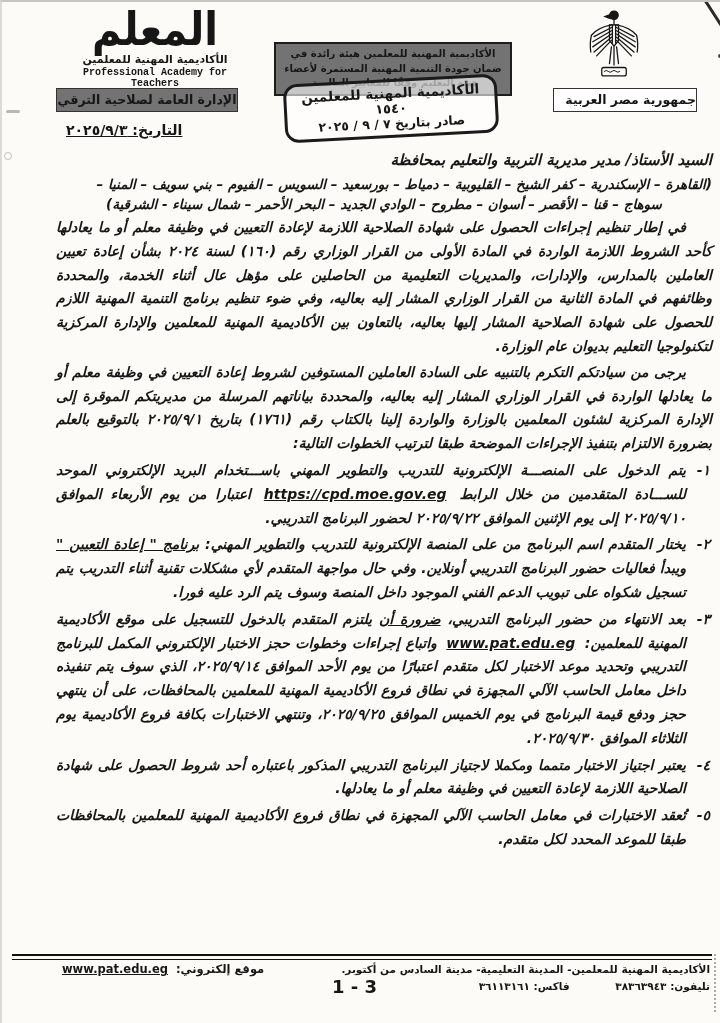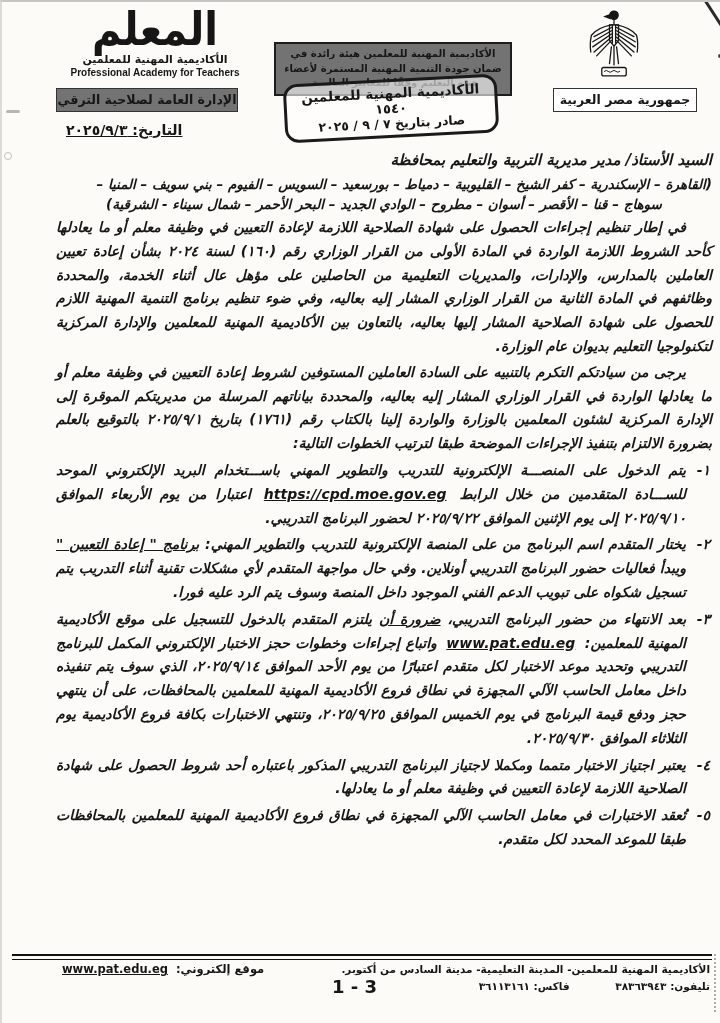--- a/index.html
+++ b/index.html
@@ -11,27 +11,27 @@
   .scratch{position:absolute;left:700px;top:-4px;width:3px;height:62px;background:#2a2a2a;
            transform:rotate(-33deg);transform-origin:top center;border-radius:2px;}
   .scratch-dot{position:absolute;left:716px;top:52px;width:4px;height:4px;background:#444;border-radius:50%;}
   .speck1{position:absolute;left:4px;top:108px;width:14px;height:3px;background:#b9b7b2;border-radius:2px;}
   .speck2{position:absolute;left:2px;top:150px;width:6px;height:6px;border:1px solid #c2c0bb;border-radius:50%;}
   .dash-edge{position:absolute;right:6px;top:952px;height:58px;border-left:2px dotted #adaba6;}
   
   .logo-block{position:absolute;left:58px;top:6px;width:190px;text-align:center;}
   .callig{font-size:40px;font-weight:900;line-height:1.05;transform:scaleY(1.14);letter-spacing:-1px;}
   .logo-ar{font-size:11px;font-weight:bold;margin-top:3px;letter-spacing:.5px;}
-  .logo-en{font-size:10px;font-weight:bold;font-family:Liberation Sans, sans-serif;margin-top:1px;}
+  .logo-en{font-size:10px;font-weight:bold;font-family:Liberation Mono, monospace;margin-top:1px;}
   .mission-box{position:absolute;left:272px;top:40px;width:224px;border:2px solid #1d1d1d;
                padding:3px 5px;font-size:10px;font-weight:bold;line-height:1.45;
                direction:rtl;text-align:center;background:#737373;}
   .eagle{position:absolute;left:583px;top:4px;width:58px;height:74px;}
   .republic-box{position:absolute;left:551px;top:86px;width:142px;height:22px;border:1.5px solid #333;
-                font-size:12.5px;font-weight:bold;text-align:center;line-height:22px;direction:rtl;background:#fff;}
+                font-size:12.5px;font-weight:bold;text-align:right;line-height:22px;direction:rtl;background:#fff;}
   .dept-box{position:absolute;left:54px;top:86px;width:180px;height:22px;border:1.5px solid #333;
             font-size:12.5px;font-weight:bold;text-align:center;line-height:22px;direction:rtl;background:#737373;}
   .date-line{position:absolute;left:64px;top:120px;font-size:14px;font-weight:bold;direction:rtl;text-decoration:underline;}
   .stamp{position:absolute;left:282px;top:77px;width:196px;border:3px solid #1a1a1a;border-radius:14px;
          padding:3px 6px 4px;text-align:center;direction:rtl;transform:rotate(-3deg);background:rgba(255,255,255,.6);}
   .stamp-org{font-size:13.5px;font-weight:bold;letter-spacing:.5px;}
   .stamp-num{font-size:13px;font-weight:bold;letter-spacing:3px;}
   .stamp-date{font-size:12.5px;font-weight:bold;}
   
   .content{position:absolute;top:146px;right:10px;left:54px;direction:rtl;text-align:justify;

